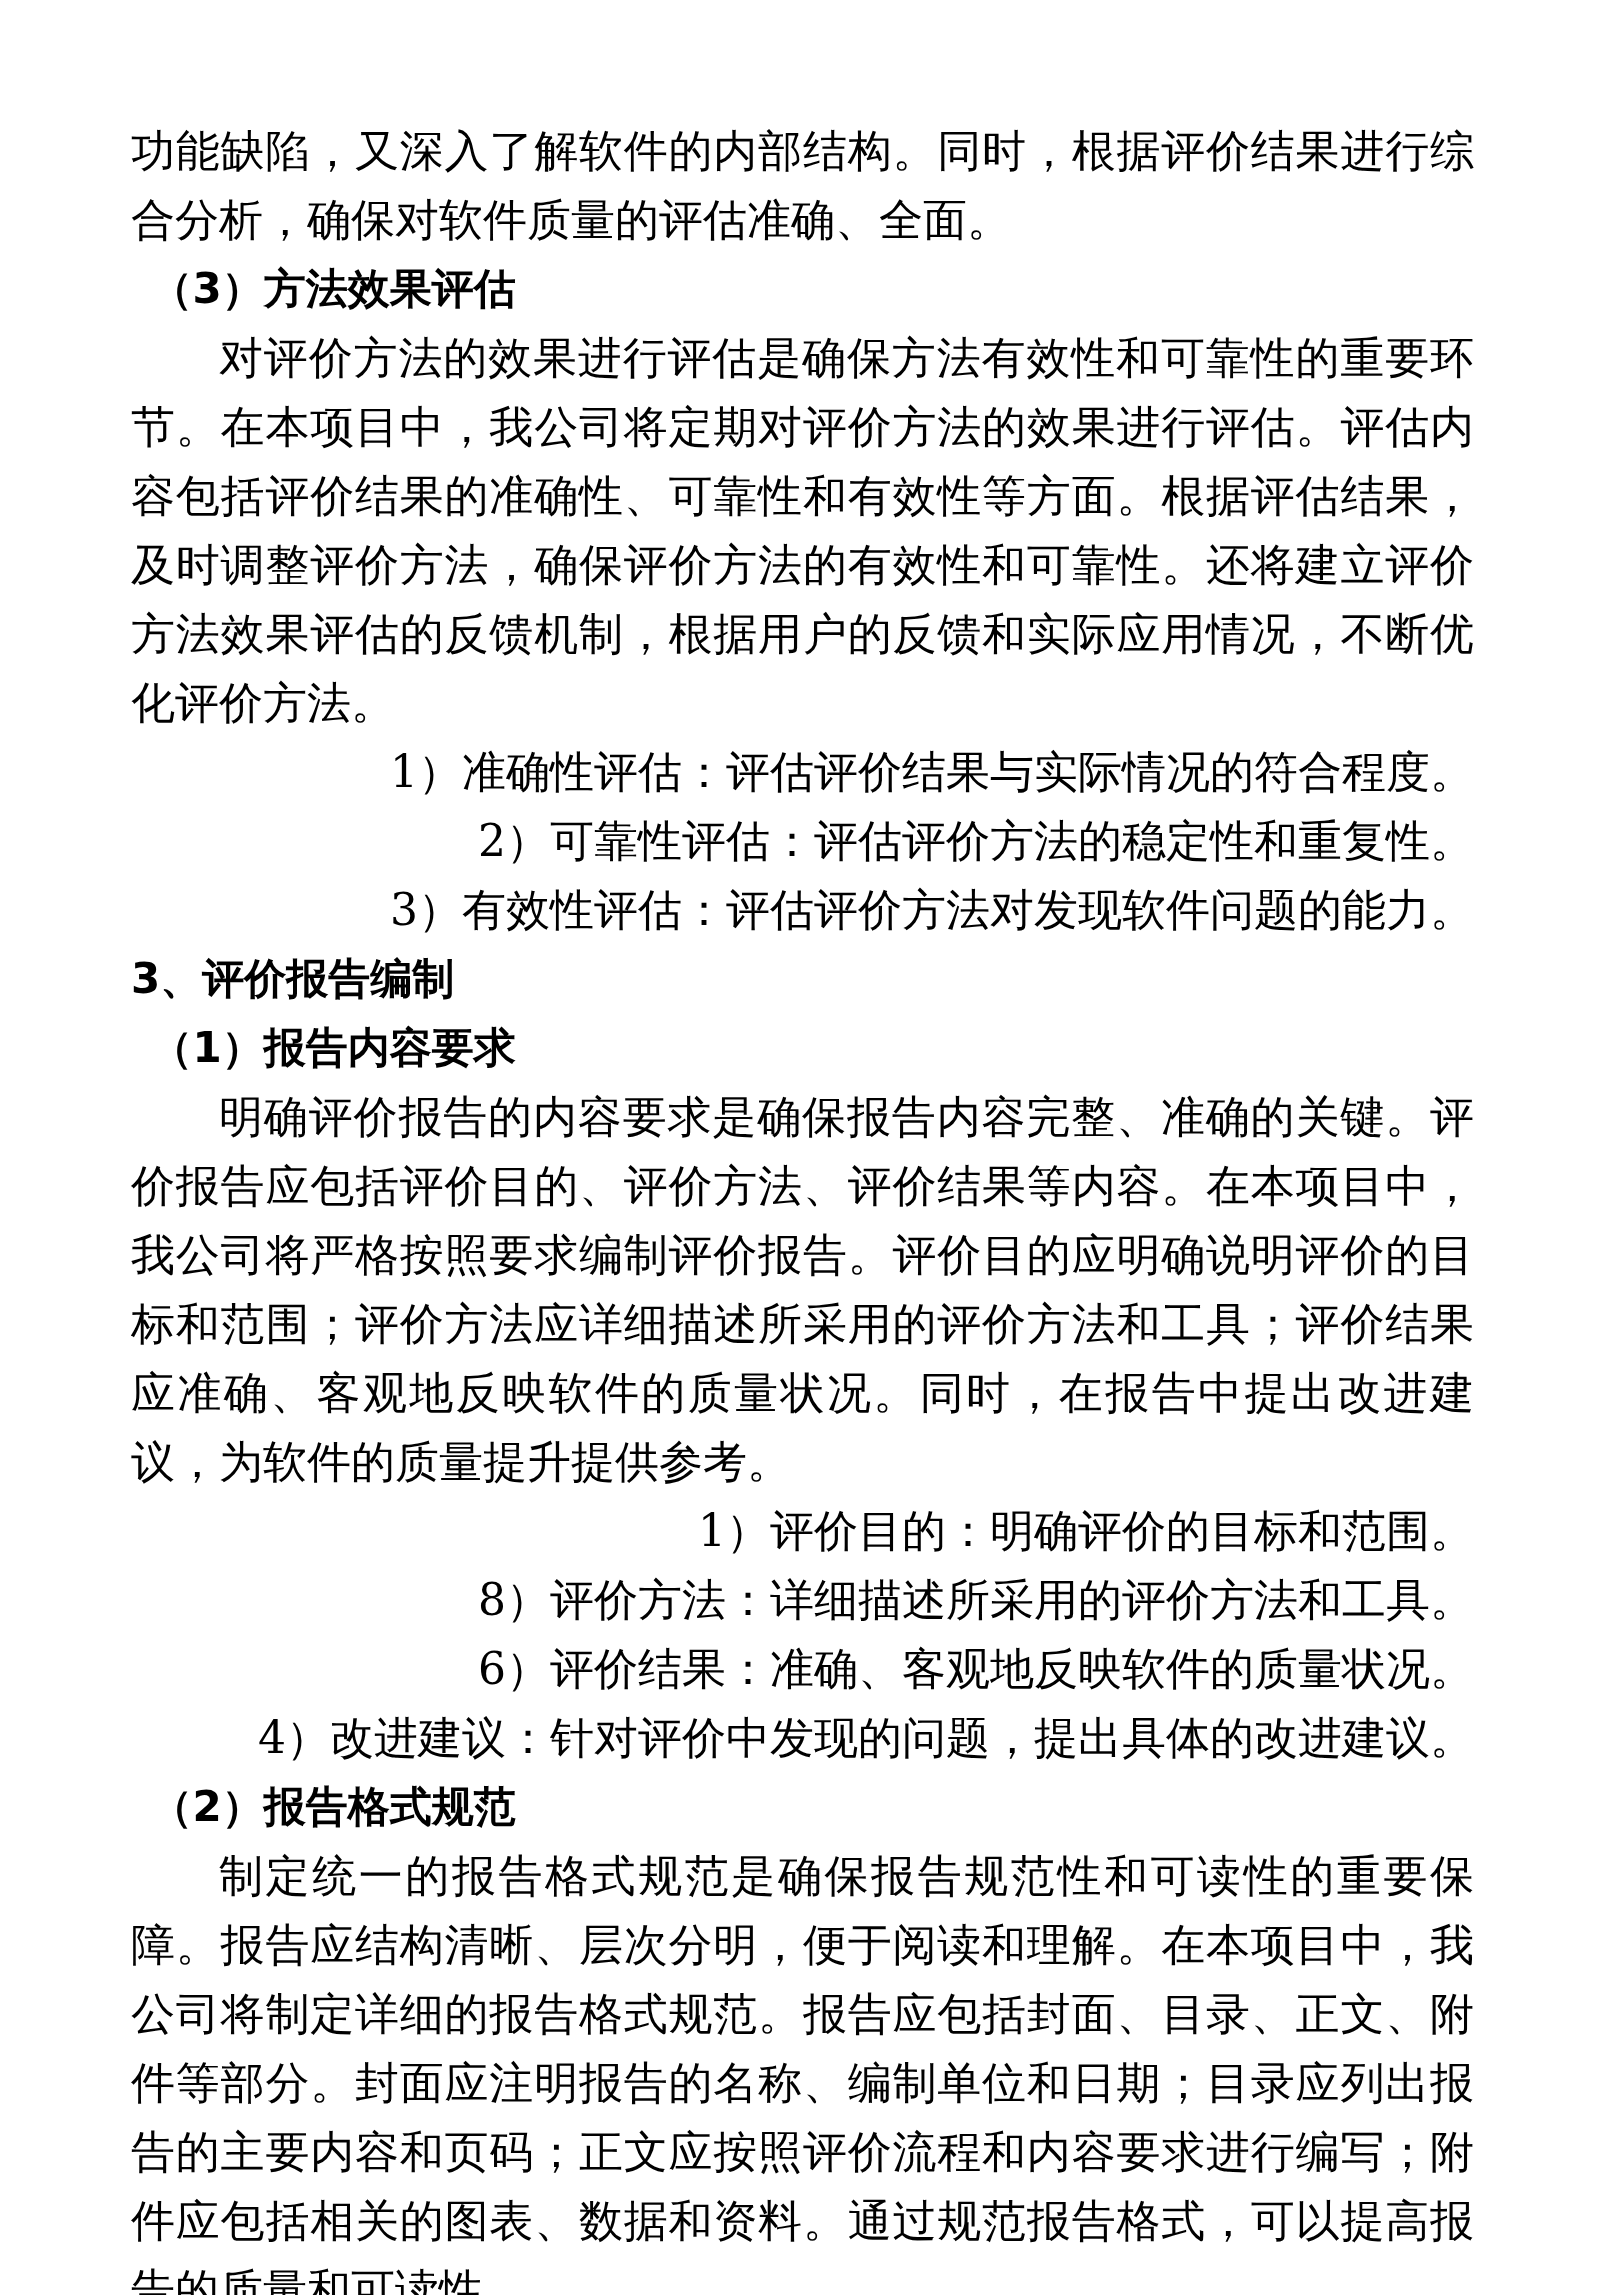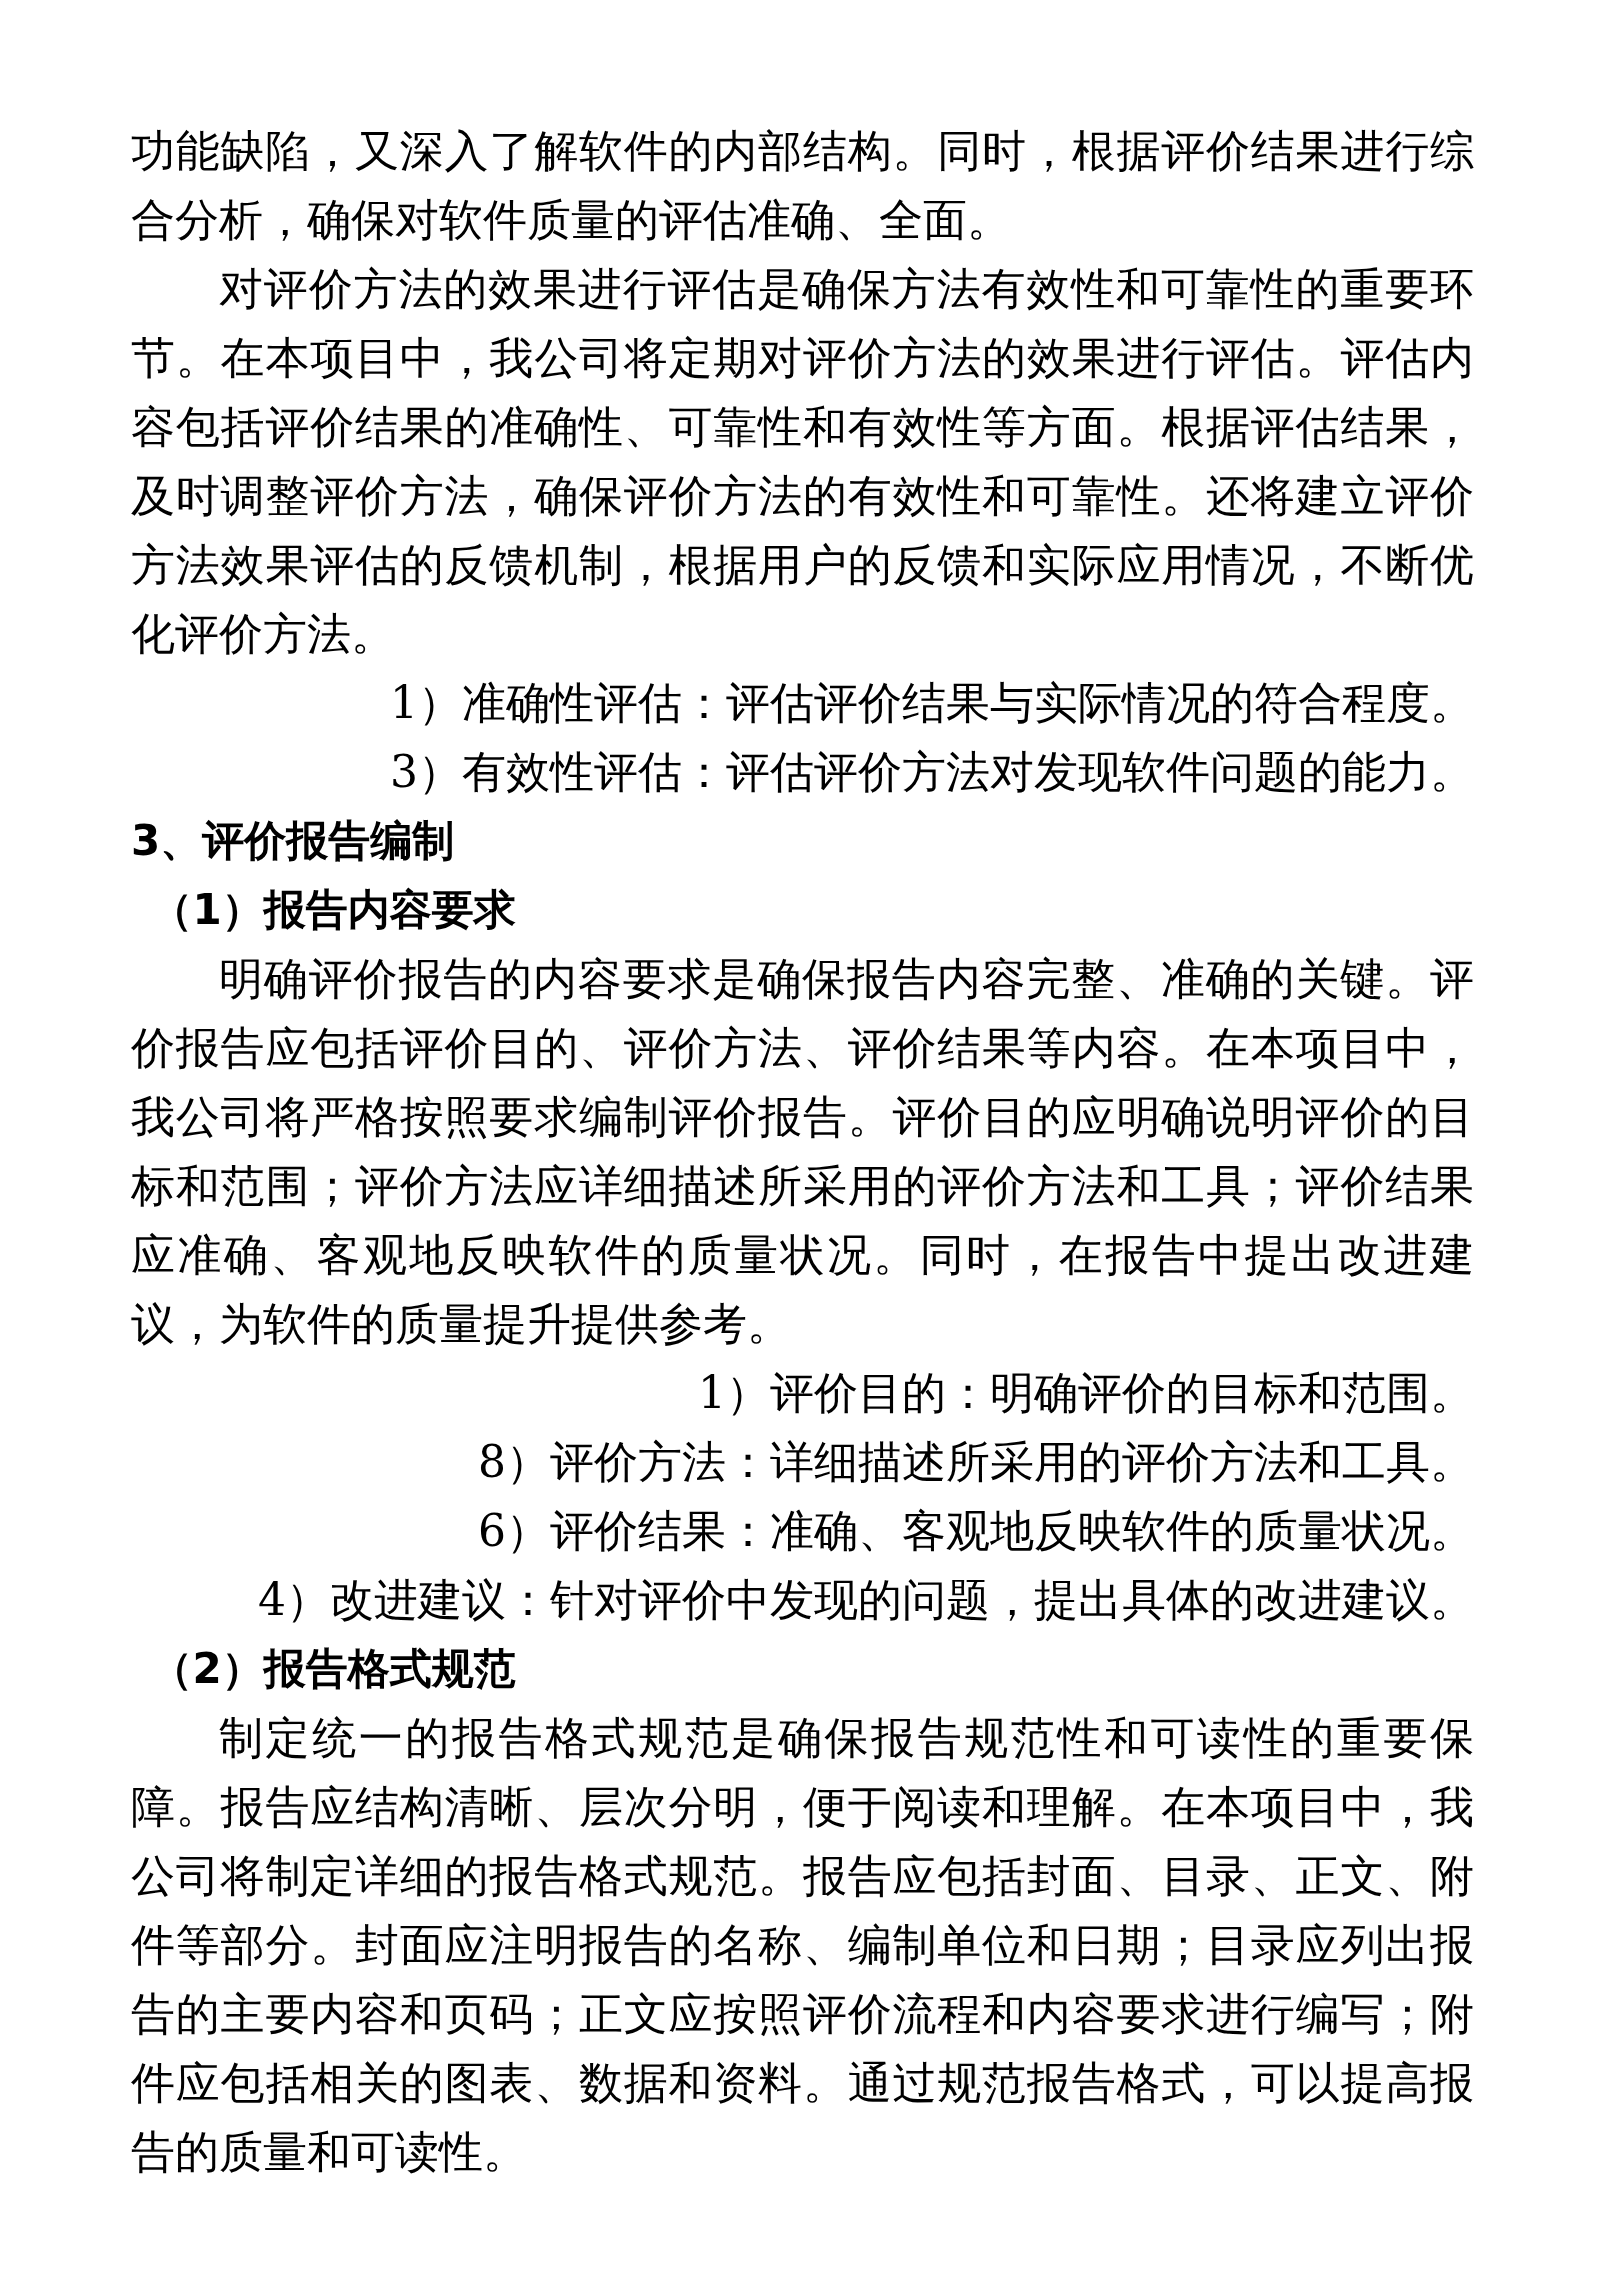--- a/index.html
+++ b/index.html
@@ -68,25 +68,27 @@
   }
 </style>
 </head>
 <body>
 
 <div class="page">
   <div class="content">
 
     <p class="para noindent">功能缺陷，又深入了解软件的内部结构。同时，根据评价结果进行综合分析，确保对软件质量的评估准确、全面。</p>
 
+    <p class="heading lvl2">（3）方法效果评估</p>
 
     <p class="para">对评价方法的效果进行评估是确保方法有效性和可靠性的重要环节。在本项目中，我公司将定期对评价方法的效果进行评估。评估内容包括评价结果的准确性、可靠性和有效性等方面。根据评估结果，及时调整评价方法，确保评价方法的有效性和可靠性。还将建立评价方法效果评估的反馈机制，根据用户的反馈和实际应用情况，不断优化评价方法。</p>
 
     <p class="listitem">1）准确性评估：评估评价结果与实际情况的符合程度。</p>
 
+    <p class="listitem">2）可靠性评估：评估评价方法的稳定性和重复性。</p>
 
     <p class="listitem">3）有效性评估：评估评价方法对发现软件问题的能力。</p>
 
     <p class="heading lvl1">3、评价报告编制</p>
 
     <p class="heading lvl2">（1）报告内容要求</p>
 
     <p class="para">明确评价报告的内容要求是确保报告内容完整、准确的关键。评价报告应包括评价目的、评价方法、评价结果等内容。在本项目中，我公司将严格按照要求编制评价报告。评价目的应明确说明评价的目标和范围；评价方法应详细描述所采用的评价方法和工具；评价结果应准确、客观地反映软件的质量状况。同时，在报告中提出改进建议，为软件的质量提升提供参考。</p>
 
     <p class="listitem">1）评价目的：明确评价的目标和范围。</p>

